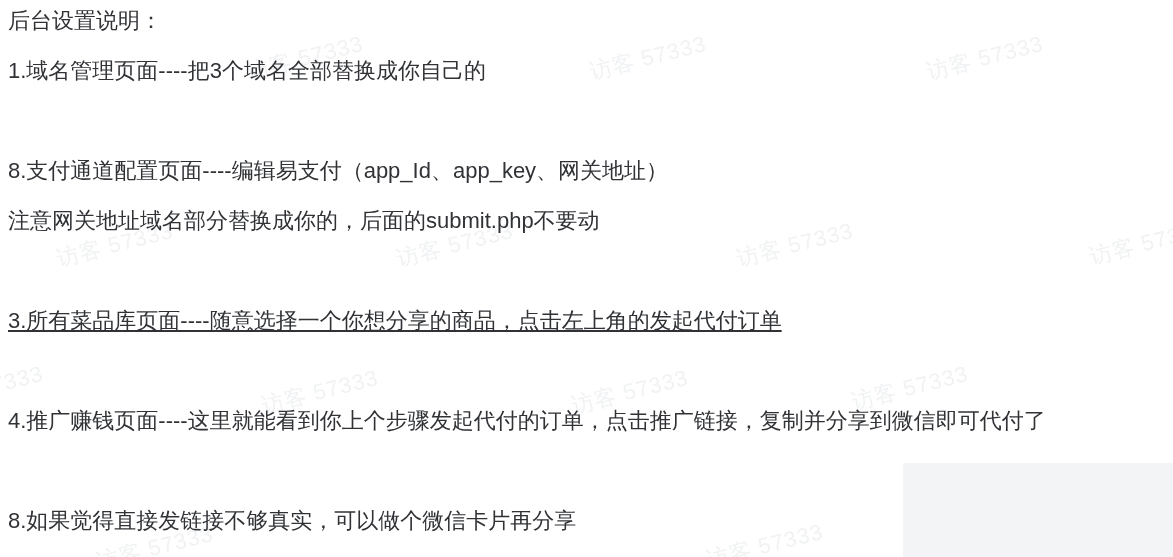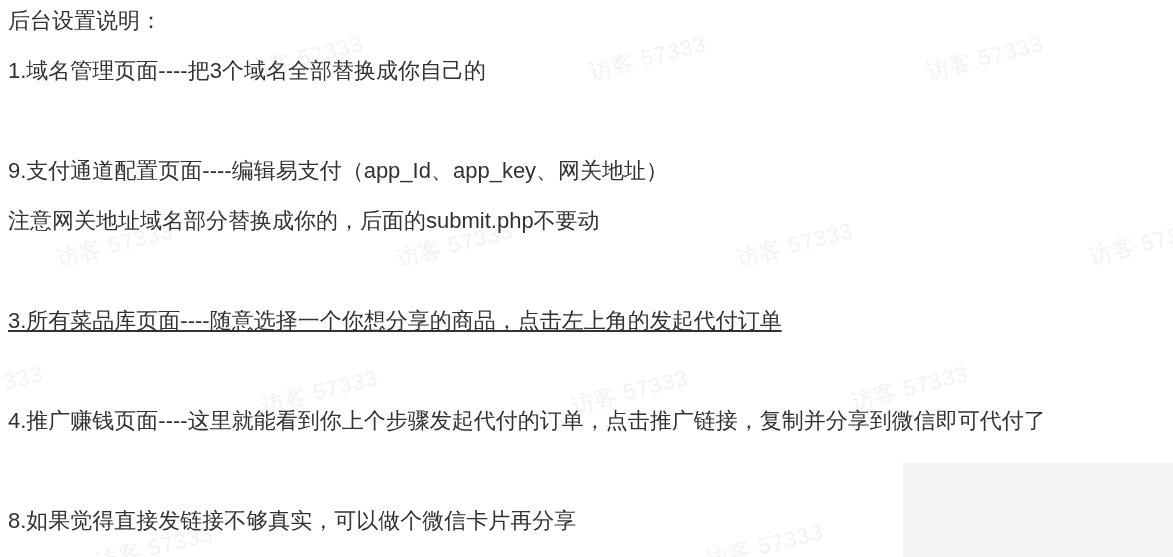--- a/index.html
+++ b/index.html
@@ -73,21 +73,21 @@
       <span class="watermark" style="left: 910px; top: 388px; color: rgb(240, 242, 243);">访客 57333</span>
       <span class="watermark" style="left: 155px; top: 548px; color: rgb(240, 242, 243);">访客 57333</span>
       <span class="watermark" style="left: 765px; top: 546px; color: rgb(240, 242, 243);">访客 57333</span>
       <span class="watermark" style="left: 1085px; top: 543px; color: rgb(240, 242, 243);">访客 57333</span>
     </div>
   <div class="gray-box" id="gray-box" style="background: rgb(242, 244, 245);"></div>
   <div class="content" id="doc-content">
       <p class="doc-line" style="color: rgb(48, 50, 54);">后台设置说明：</p>
       <p class="doc-line" style="color: rgb(48, 50, 54);">1.域名管理页面----把3个域名全部替换成你自己的</p>
       <p class="doc-line" style="color: rgb(48, 50, 54);"></p>
-      <p class="doc-line" style="color: rgb(48, 50, 54);">9.支付通道配置页面----编辑易支付（app_Id、app_key、网关地址）</p>
+      <p class="doc-line" style="color: rgb(48, 50, 54);">8.支付通道配置页面----编辑易支付（app_Id、app_key、网关地址）</p>
       <p class="doc-line" style="color: rgb(48, 50, 54);">注意网关地址域名部分替换成你的，后面的submit.php不要动</p>
       <p class="doc-line" style="color: rgb(48, 50, 54);"></p>
       <p class="doc-line" style="color: rgb(48, 50, 54); text-decoration: underline;">3.所有菜品库页面----随意选择一个你想分享的商品，点击左上角的发起代付订单</p>
       <p class="doc-line" style="color: rgb(48, 50, 54);"></p>
       <p class="doc-line" style="color: rgb(48, 50, 54);">4.推广赚钱页面----这里就能看到你上个步骤发起代付的订单，点击推广链接，复制并分享到微信即可代付了</p>
       <p class="doc-line" style="color: rgb(48, 50, 54);"></p>
       <p class="doc-line" style="color: rgb(48, 50, 54);">8.如果觉得直接发链接不够真实，可以做个微信卡片再分享</p>
     </div>
 </div>
 

